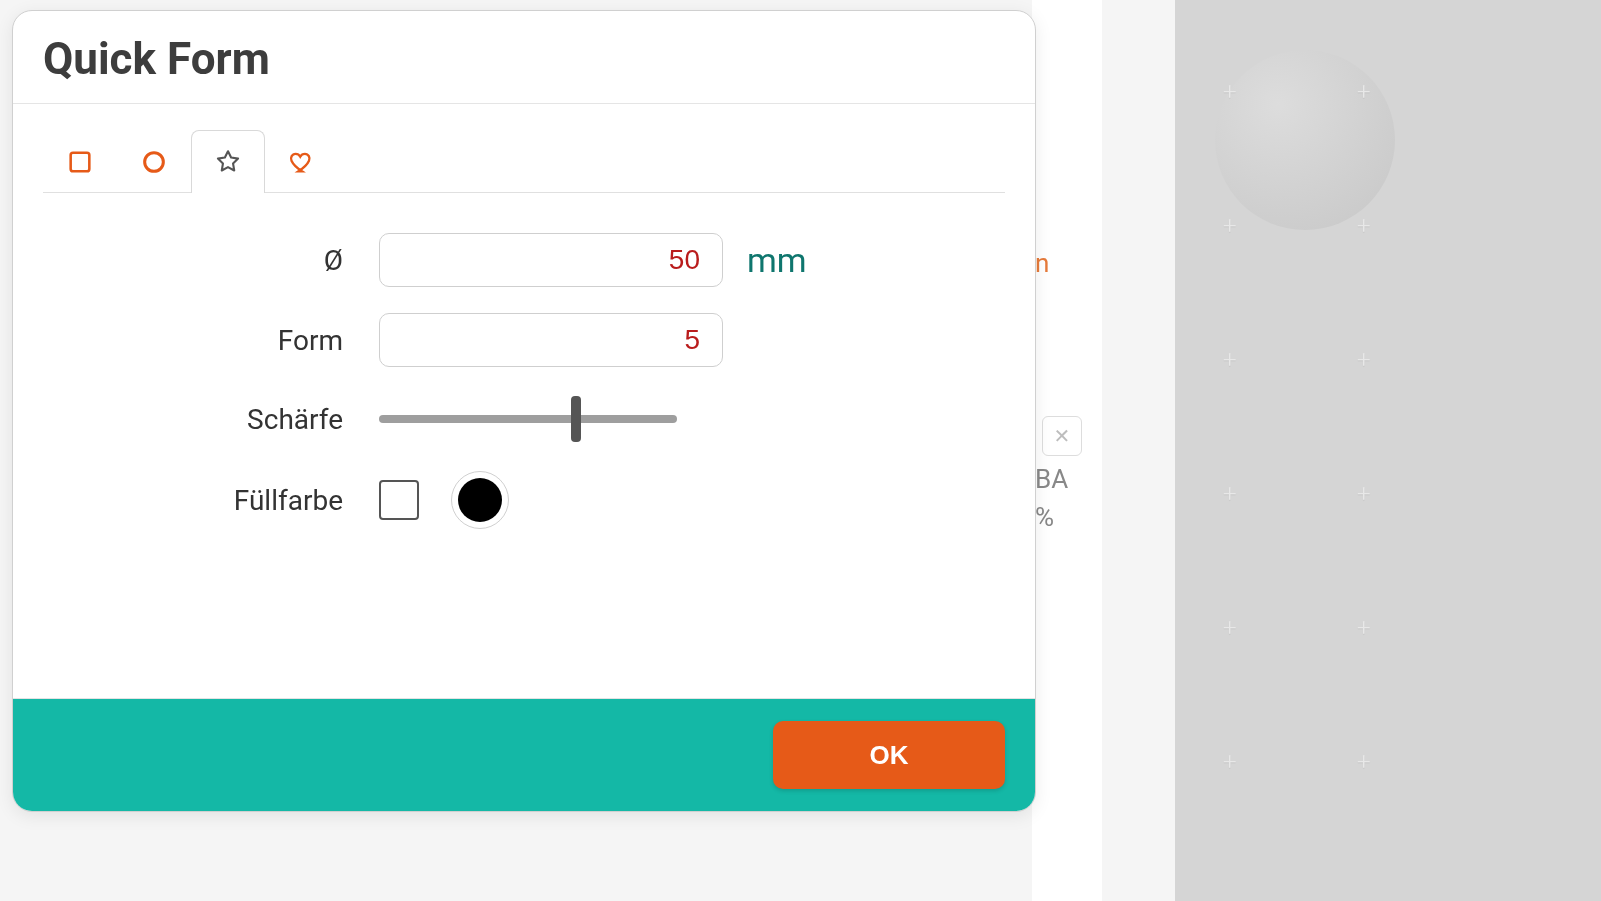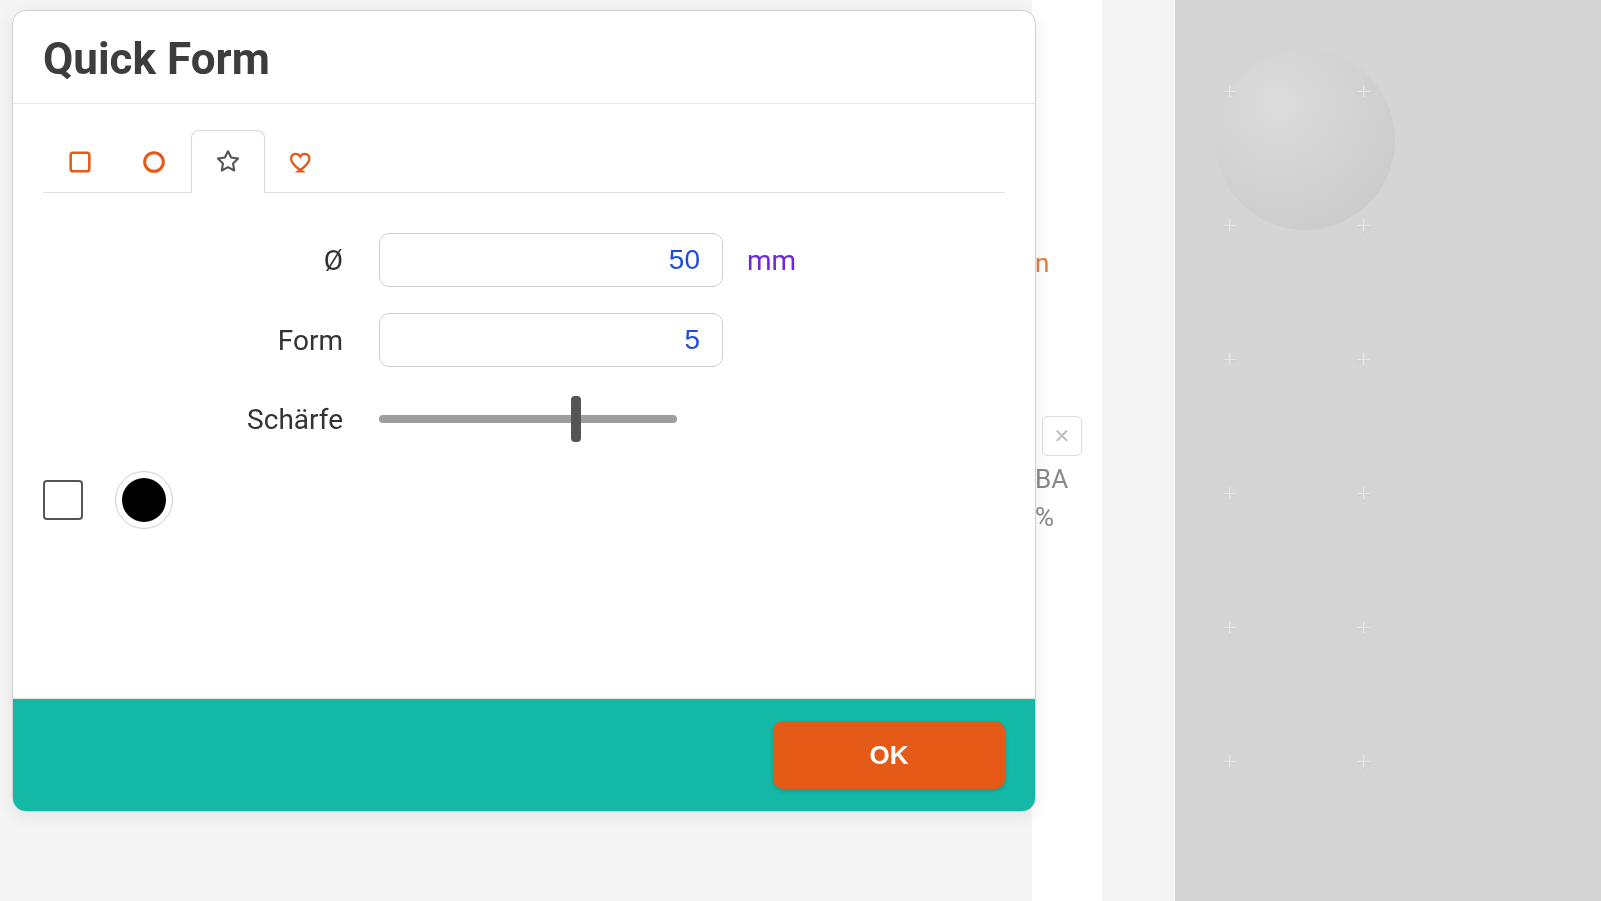--- a/index.html
+++ b/index.html
@@ -3,38 +3,38 @@
 <meta charset="utf-8">
 <style>
   html,body{margin:0;padding:0;width:1601px;height:901px;font-family:-apple-system,BlinkMacSystemFont,"Segoe UI",Roboto,Helvetica,Arial,sans-serif;background:#f5f5f5;overflow:hidden;}
   .bg-right{position:absolute;left:1175px;top:0;width:426px;height:901px;background:#d5d5d5;}
   .bg-right .plus{position:absolute;color:#e8e8e8;font-size:24px;font-weight:300;text-shadow:0 1px 1px rgba(0,0,0,0.08);}
   .bg-right .ring{position:absolute;left:40px;top:50px;width:180px;height:180px;border-radius:50%;background:radial-gradient(circle at 35% 30%, rgba(255,255,255,0.4), rgba(0,0,0,0.15));opacity:0.45;}
   .backpanel{position:absolute;left:1032px;top:0;width:70px;height:901px;background:#fff;}
   .close-pill{position:absolute;left:1042px;top:416px;width:38px;height:38px;border:1px solid #ddd;border-radius:6px;background:#fff;display:flex;align-items:center;justify-content:center;color:#bdbdbd;font-size:20px;}
   .bg-text{position:absolute;color:#9c9c9c;font-size:26px;}
 
-  .modal{position:absolute;left:12px;top:10px;width:1022px;height:800px;background:#fff;border:1px solid #d0d0d0;border-radius:14px;box-shadow:0 4px 18px rgba(0,0,0,0.08);display:flex;flex-direction:column;overflow:hidden;}
+  .modal{position:absolute;left:12px;top:10px;width:1022px;height:800px;background:#fff;border:1px solid #d0d0d0;border-radius:20px;box-shadow:0 4px 18px rgba(0,0,0,0.08);display:flex;flex-direction:column;overflow:hidden;}
   .modal-header{padding:22px 30px 18px 30px;}
   .modal-title{font-size:44px;font-weight:700;color:#3d3d3d;margin:0;}
   .hr{height:1px;background:#e5e5e5;width:100%;}
 
   .tabs{display:flex;align-items:flex-end;gap:0;padding:26px 30px 0 30px;position:relative;}
   .tab{width:72px;height:62px;display:flex;align-items:center;justify-content:center;border:1px solid transparent;border-bottom:none;border-radius:8px 8px 0 0;margin-right:0;position:relative;}
   .tab.active{border-color:#d9d9d9;background:#fff;z-index:2;}
   .tab svg{width:28px;height:28px;}
   .tabline{position:absolute;left:30px;right:30px;bottom:0;height:1px;background:#e0e0e0;z-index:1;}
   .tab.active::after{content:"";position:absolute;left:0;right:0;bottom:-1px;height:2px;background:#fff;}
 
   .form{padding:40px 30px 10px 30px;flex:1;}
   .row{display:flex;align-items:center;margin-bottom:26px;}
   .label{width:300px;text-align:right;font-size:28px;color:#333;padding-right:36px;}
   .controls{display:flex;align-items:center;gap:14px;}
-  .num-input{width:298px;height:52px;border:1px solid #cfcfcf;border-radius:10px;font-size:28px;text-align:right;padding:0 22px;color:#1d4ed8;background:#fff;}
-  .unit{font-size:28px;color:#6d28d9;margin-left:10px;}
+  .num-input{width:298px;height:52px;border:1px solid #cfcfcf;border-radius:10px;font-size:28px;text-align:right;padding:0 22px;color:#b91c1c;background:#fff;}
+  .unit{font-size:34px;color:#0f766e;margin-left:10px;}
 
   .slider-wrap{width:298px;height:52px;display:flex;align-items:center;position:relative;}
   .slider-track{position:absolute;left:0;right:0;height:8px;background:#9e9e9e;border-radius:4px;}
   .slider-thumb{position:absolute;width:10px;height:46px;background:#555;border-radius:4px;top:50%;transform:translate(-50%,-50%);}
 
   .checkbox{width:36px;height:36px;border:2px solid #1976f2;border-radius:4px;display:flex;align-items:center;justify-content:center;background:#fff;}
   .checkbox.checked{background:#1976f2;}
   .checkbox.unchecked{border-color:#555;}
   .checkbox svg{width:26px;height:26px;stroke:#fff;stroke-width:4;fill:none;}
 
@@ -123,20 +123,21 @@
       <div class="controls">
         <div class="slider-wrap">
           <div class="slider-track"></div>
           <div class="slider-thumb" id="sharp-thumb" style="left: 66%;"></div>
         </div>
       </div>
     </div>
 
 
     <div class="row">
+      <div class="label">Füllfarbe</div>
       <div class="controls">
         <div class="checkbox unchecked"></div>
         <div class="swatch-outer">
           <div class="swatch" id="fill-swatch" style="background: rgb(0, 0, 0);"></div>
         </div>
       </div>
     </div>
 
   </div>
 

